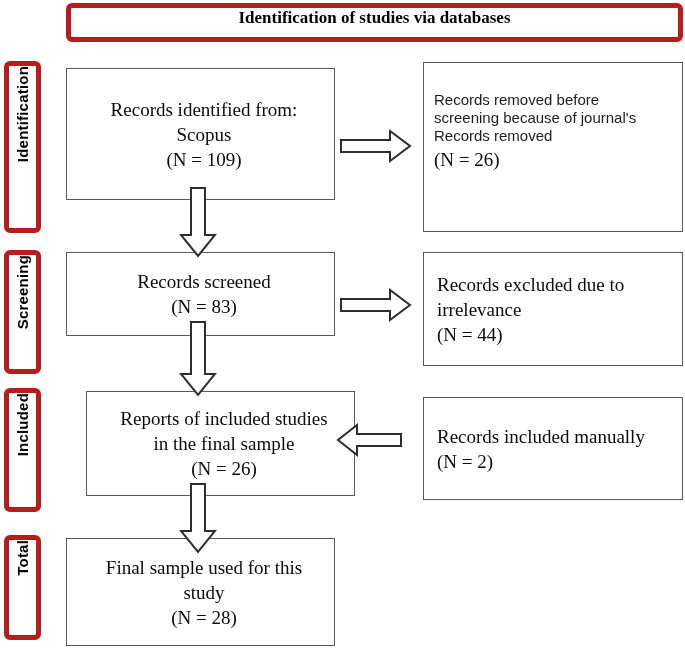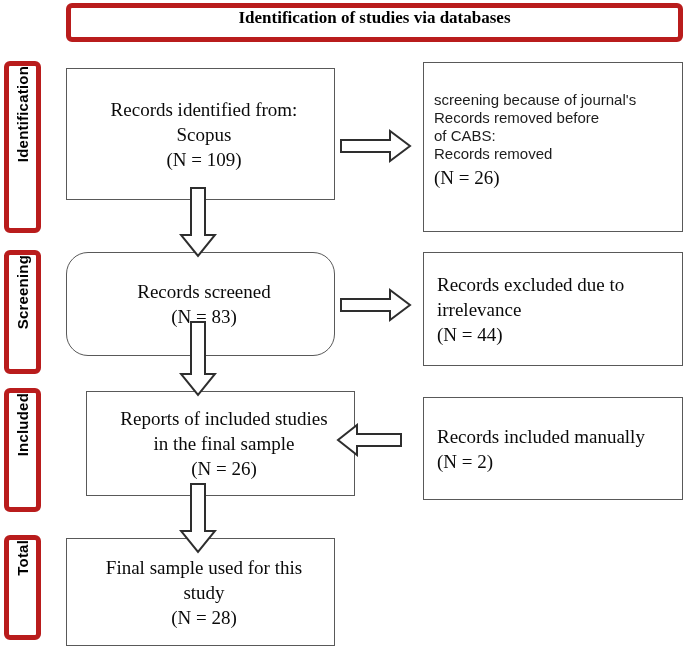--- a/index.html
+++ b/index.html
@@ -50,21 +50,21 @@
     flex-direction: column;
     justify-content: center;
     font-size: 19px;
     line-height: 25px;
     padding: 0 6px 0 13px;
     z-index: 1;
   }
   .main-col  { left: 66px;  width: 269px; text-align: center; }
   .side-col  { left: 423px; width: 260px; }
   .box-m1 { top: 68px;  height: 132px; }
-  .box-m2 { top: 252px; height: 104px; border-radius: 22px;  }
+  .box-m2 { top: 252px; height: 84px;  }
   .box-m3 { top: 391px; height: 105px; margin-left: 20px; }
   .box-m4 { top: 538px; height: 108px; }
   .box-r1 { top: 62px;  height: 170px; justify-content: flex-start; padding-top: 28px; padding-left: 10px; }
   .box-r2 { top: 252px; height: 114px; }
   .box-r3 { top: 397px; height: 103px; }
   .sans-line {
     font-family: "Liberation Sans", sans-serif;
     font-size: 15px;
     line-height: 18px;
     color: #1c1c1c;
@@ -125,23 +125,22 @@
     <div>(N = 26)</div>
   </div>
 
   <div class="box main-col box-m4">
     <div>Final sample used for this</div>
     <div>study</div>
     <div>(N = 28)</div>
   </div>
 
   <div class="box side-col box-r1">
+    <div class="sans-line">Records removed before</div>
     <div class="sans-line">screening because of journal's</div>
-    <div class="sans-line">Records removed before</div>
-    <div class="sans-line">of CABS:</div>
     <div class="sans-line">Records removed</div>
     <div class="count-line">(N = 26)</div>
   </div>
 
   <div class="box side-col box-r2">
     <div>Records excluded due to</div>
     <div>irrelevance</div>
     <div>(N = 44)</div>
   </div>
 

